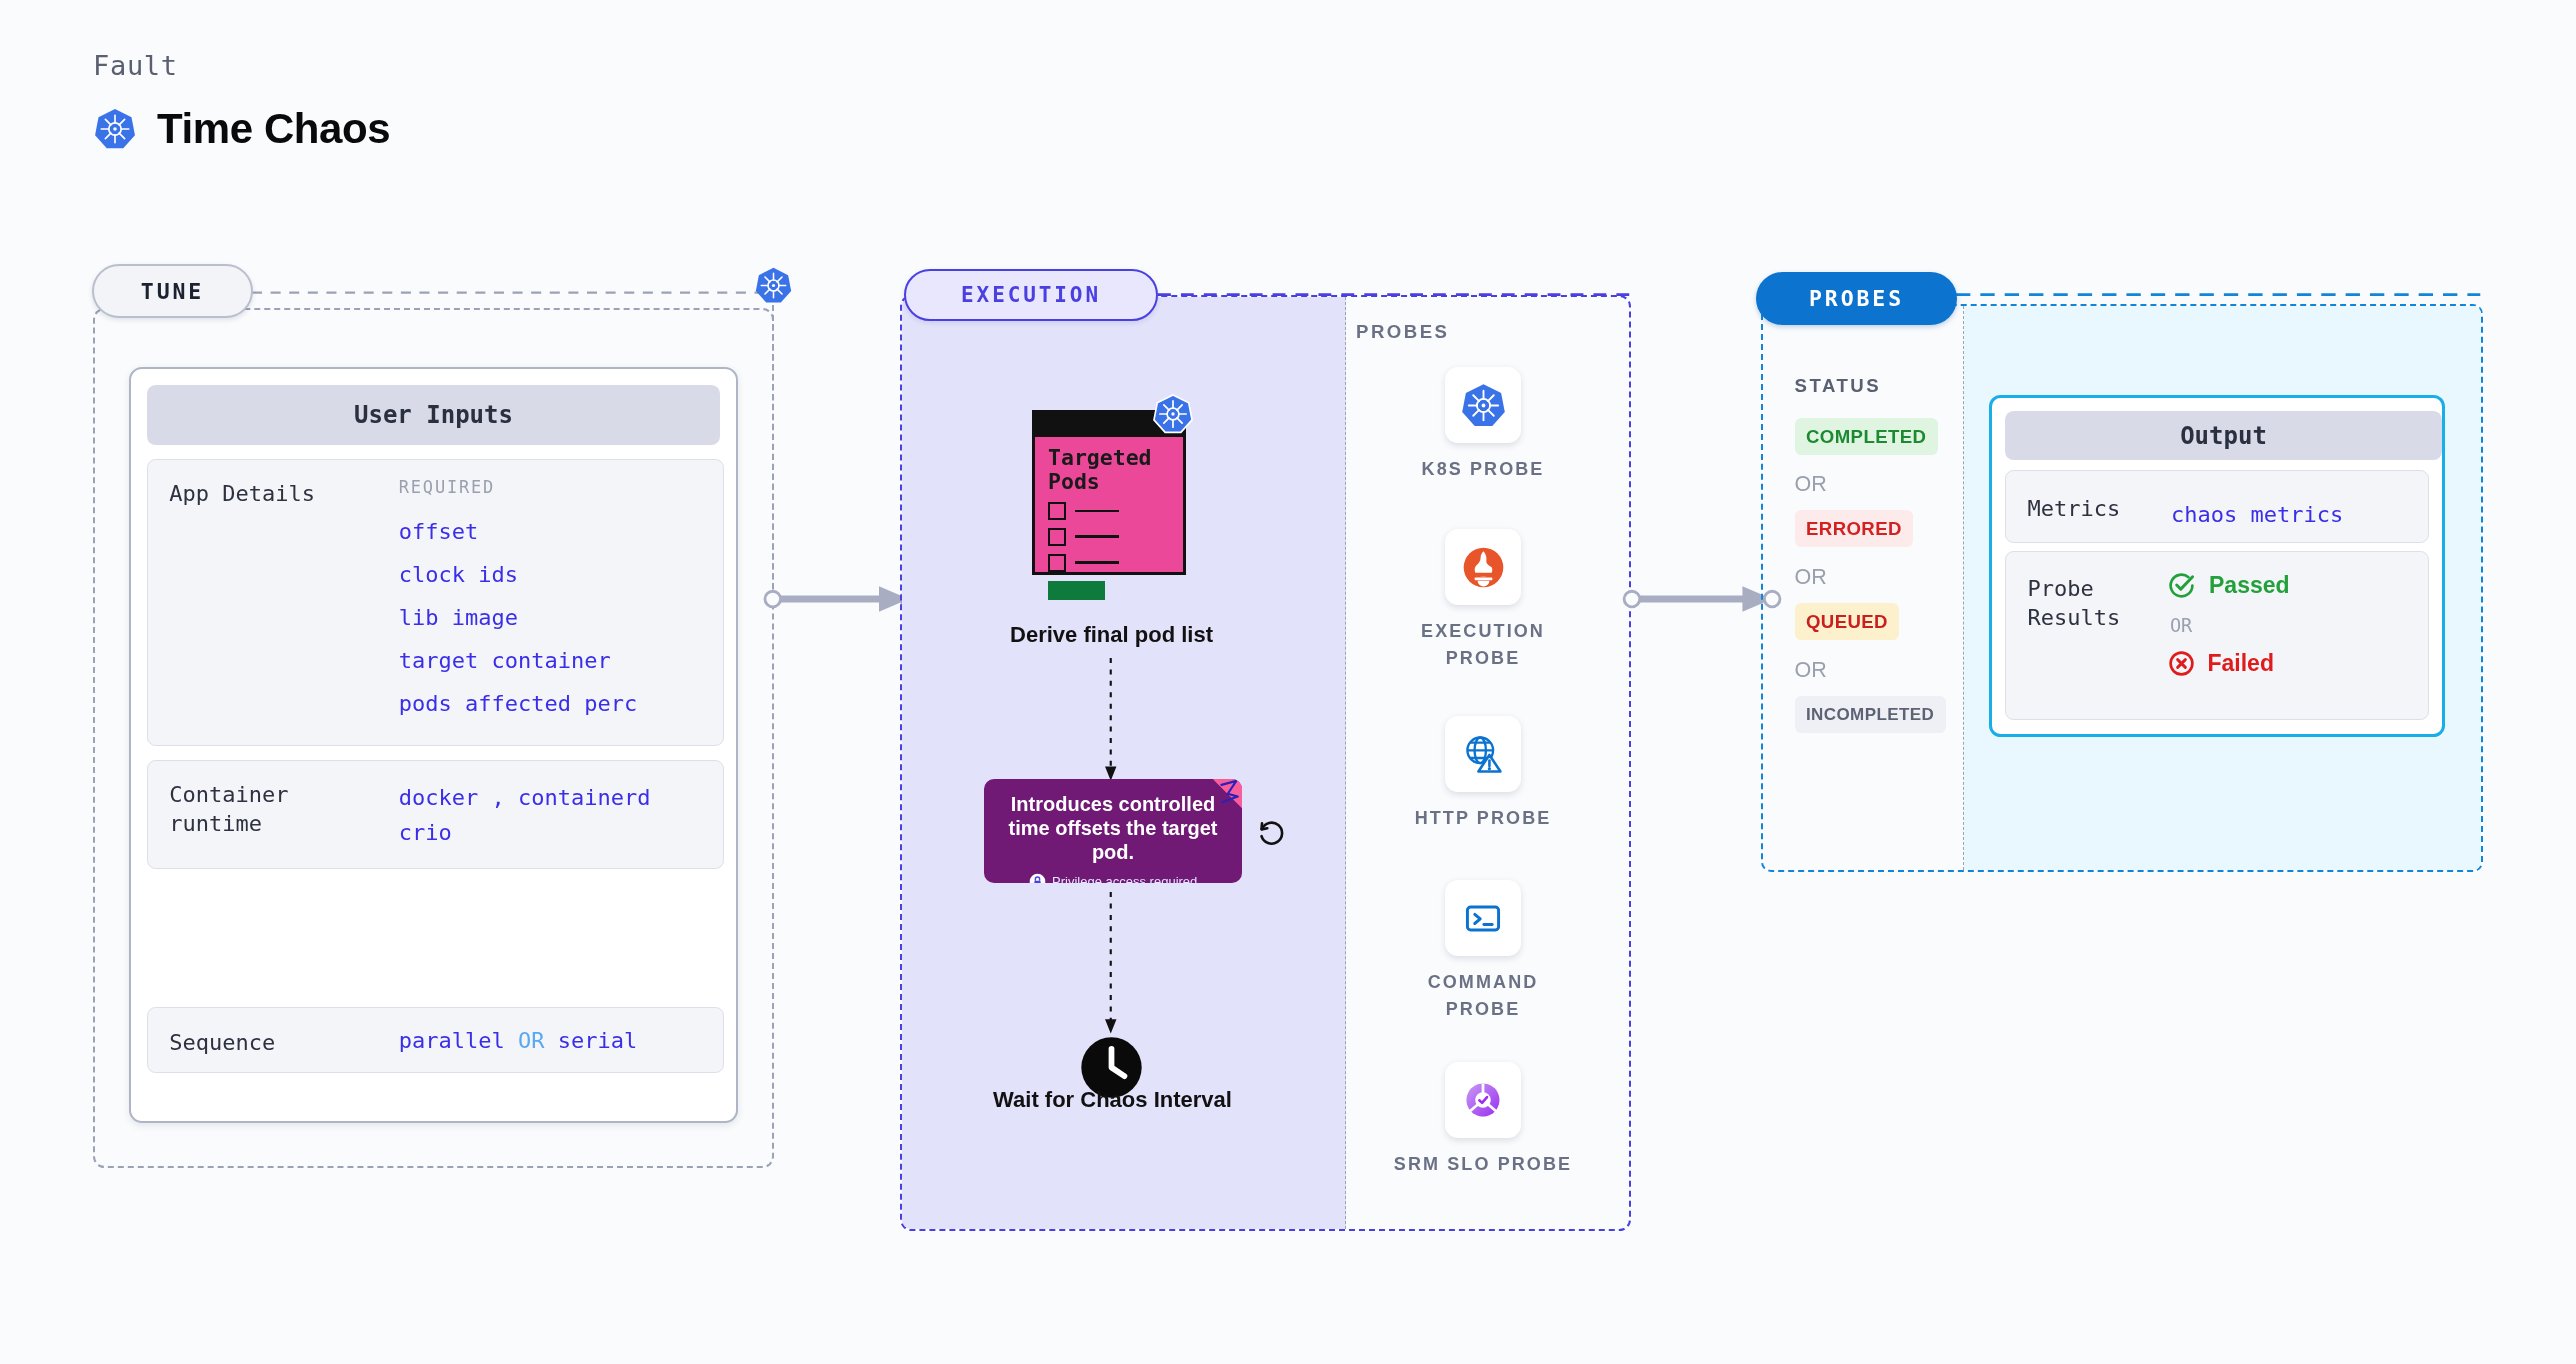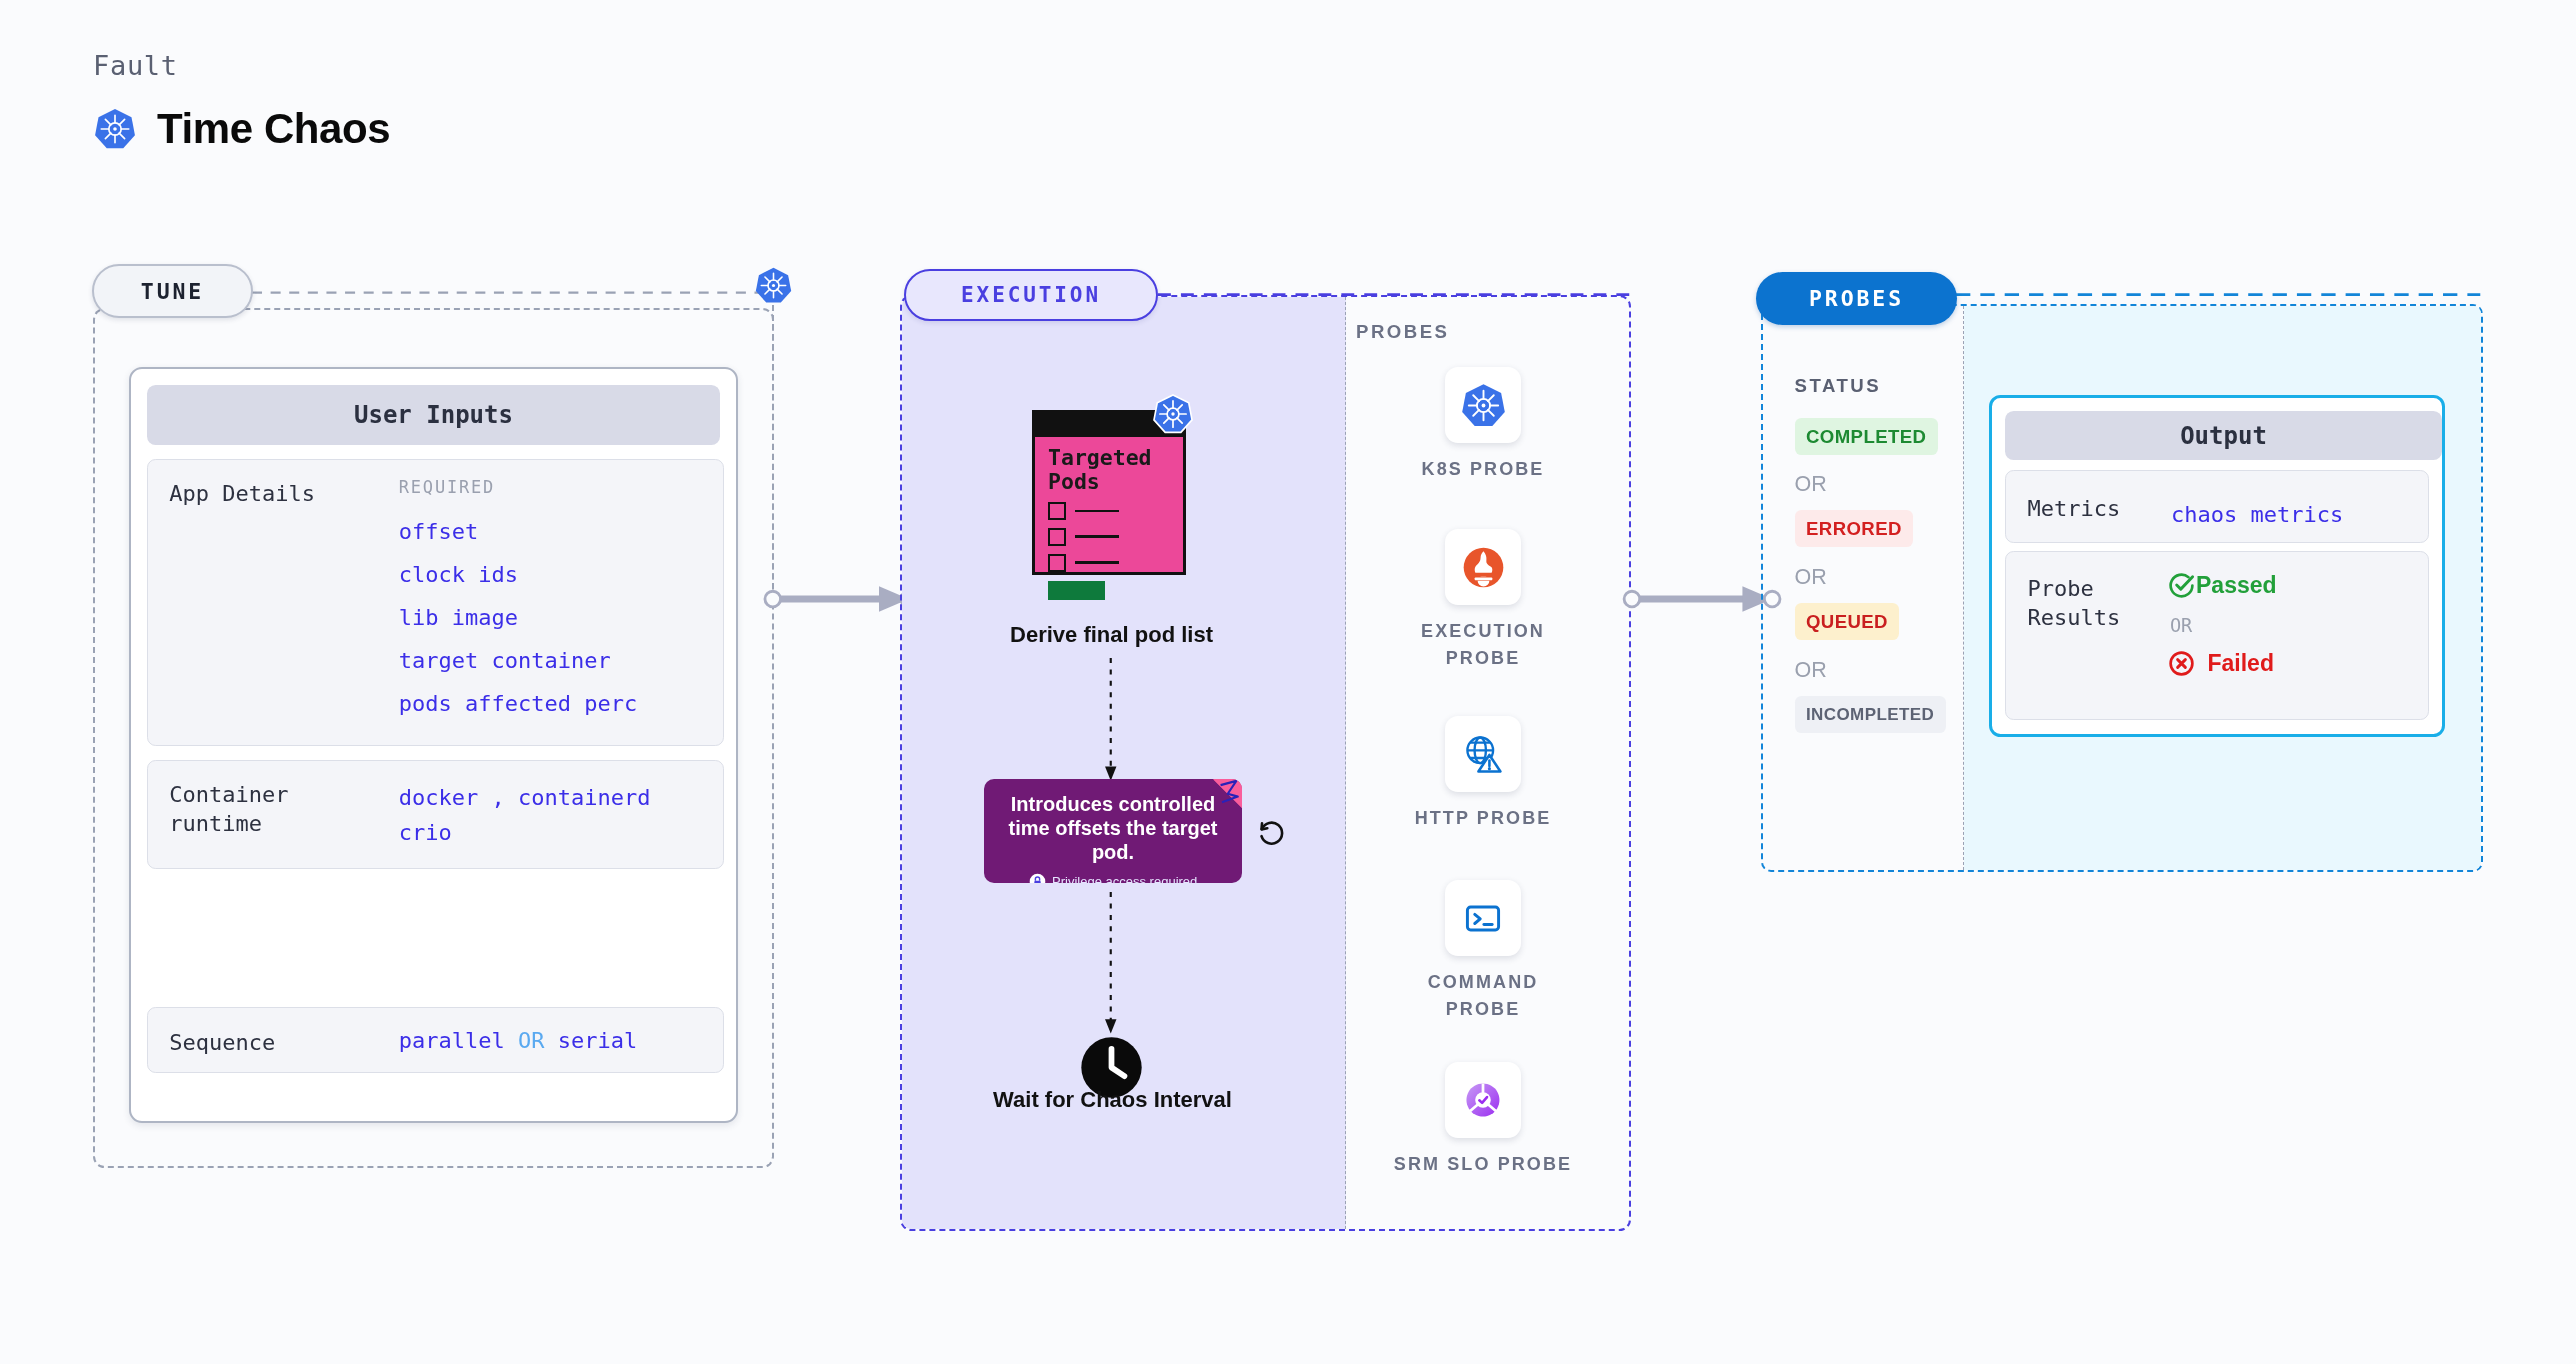--- a/index.html
+++ b/index.html
@@ -422,21 +422,21 @@
   <div class="card-head" style="position:absolute;left:13px;top:13px;right:0;height:49px;">Output</div>
 
   <div class="row-box" style="position:absolute;left:13px;top:72px;right:13px;height:73px;">
     <div class="row-label" style="top:23px;">Metrics</div>
     <div class="row-vals" style="left:165px;top:23px;">chaos metrics</div>
   </div>
 
   <div class="row-box" style="position:absolute;left:13px;top:153px;right:13px;height:169px;">
     <div class="row-label" style="top:21.5px;width:136px;">Probe Results</div>
     <div style="position:absolute;left:161px;top:18.6px;">
-      <div style="display:flex;align-items:center;gap:0;">
+      <div style="display:flex;align-items:center;gap:13px;">
         <span>
           <svg width="29" height="29" viewBox="0 0 24 24">
             <path d="M21 12 a9 9 0 1 1-3.2-6.9" stroke="#22a03a" stroke-width="2.2" fill="none" stroke-linecap="round"></path>
             <polyline points="8,11.6 11.4,15 21.2,4.8" stroke="#22a03a" stroke-width="2.4" fill="none" stroke-linecap="round" stroke-linejoin="round"></polyline>
           </svg>
         </span>
         <span style="font-size:23px;font-weight:700;color:#22a03a;">Passed</span>
       </div>
       <div style="font-size:18.6px;color:#9aa0ae;margin:15.8px 0 13px 2.9px;font-family:'DejaVu Sans Mono','Liberation Mono',monospace;">OR</div>
       <div style="display:flex;align-items:center;gap:11.5px;">

